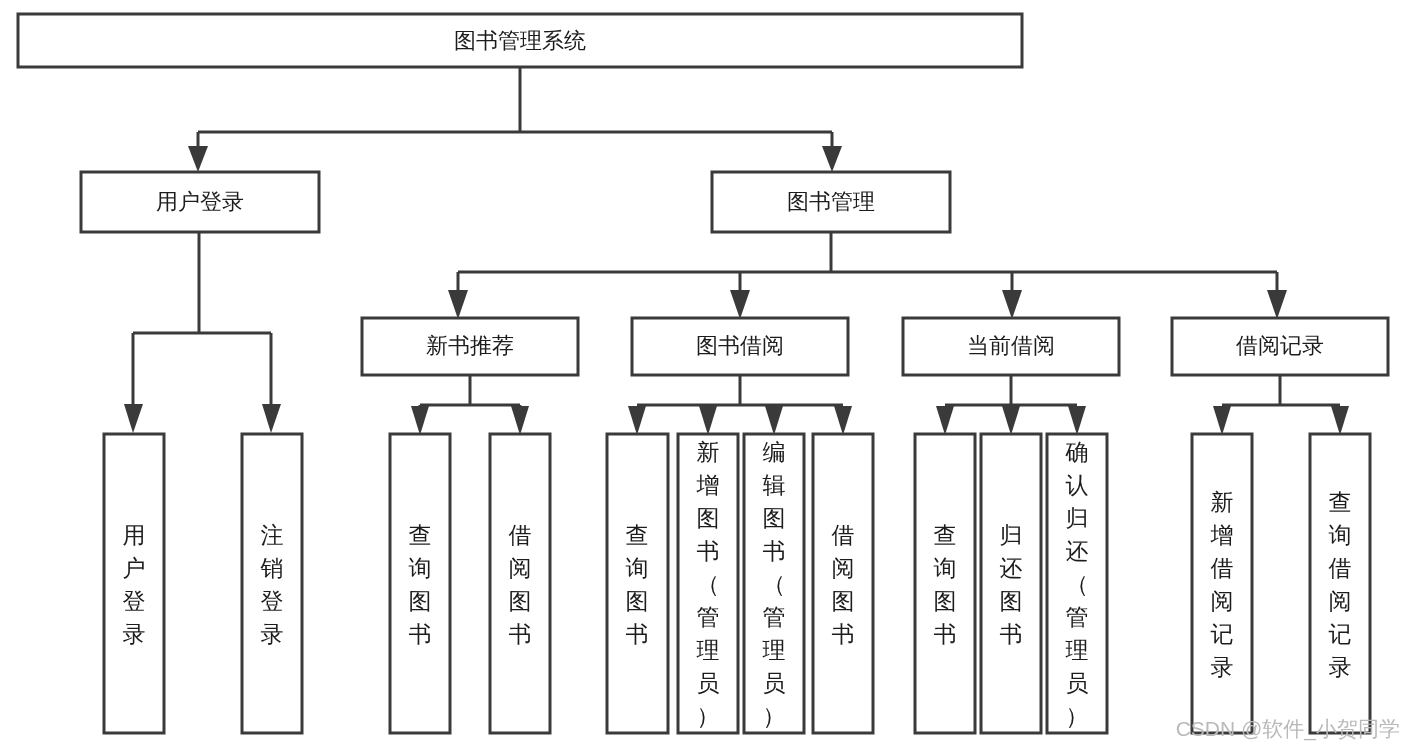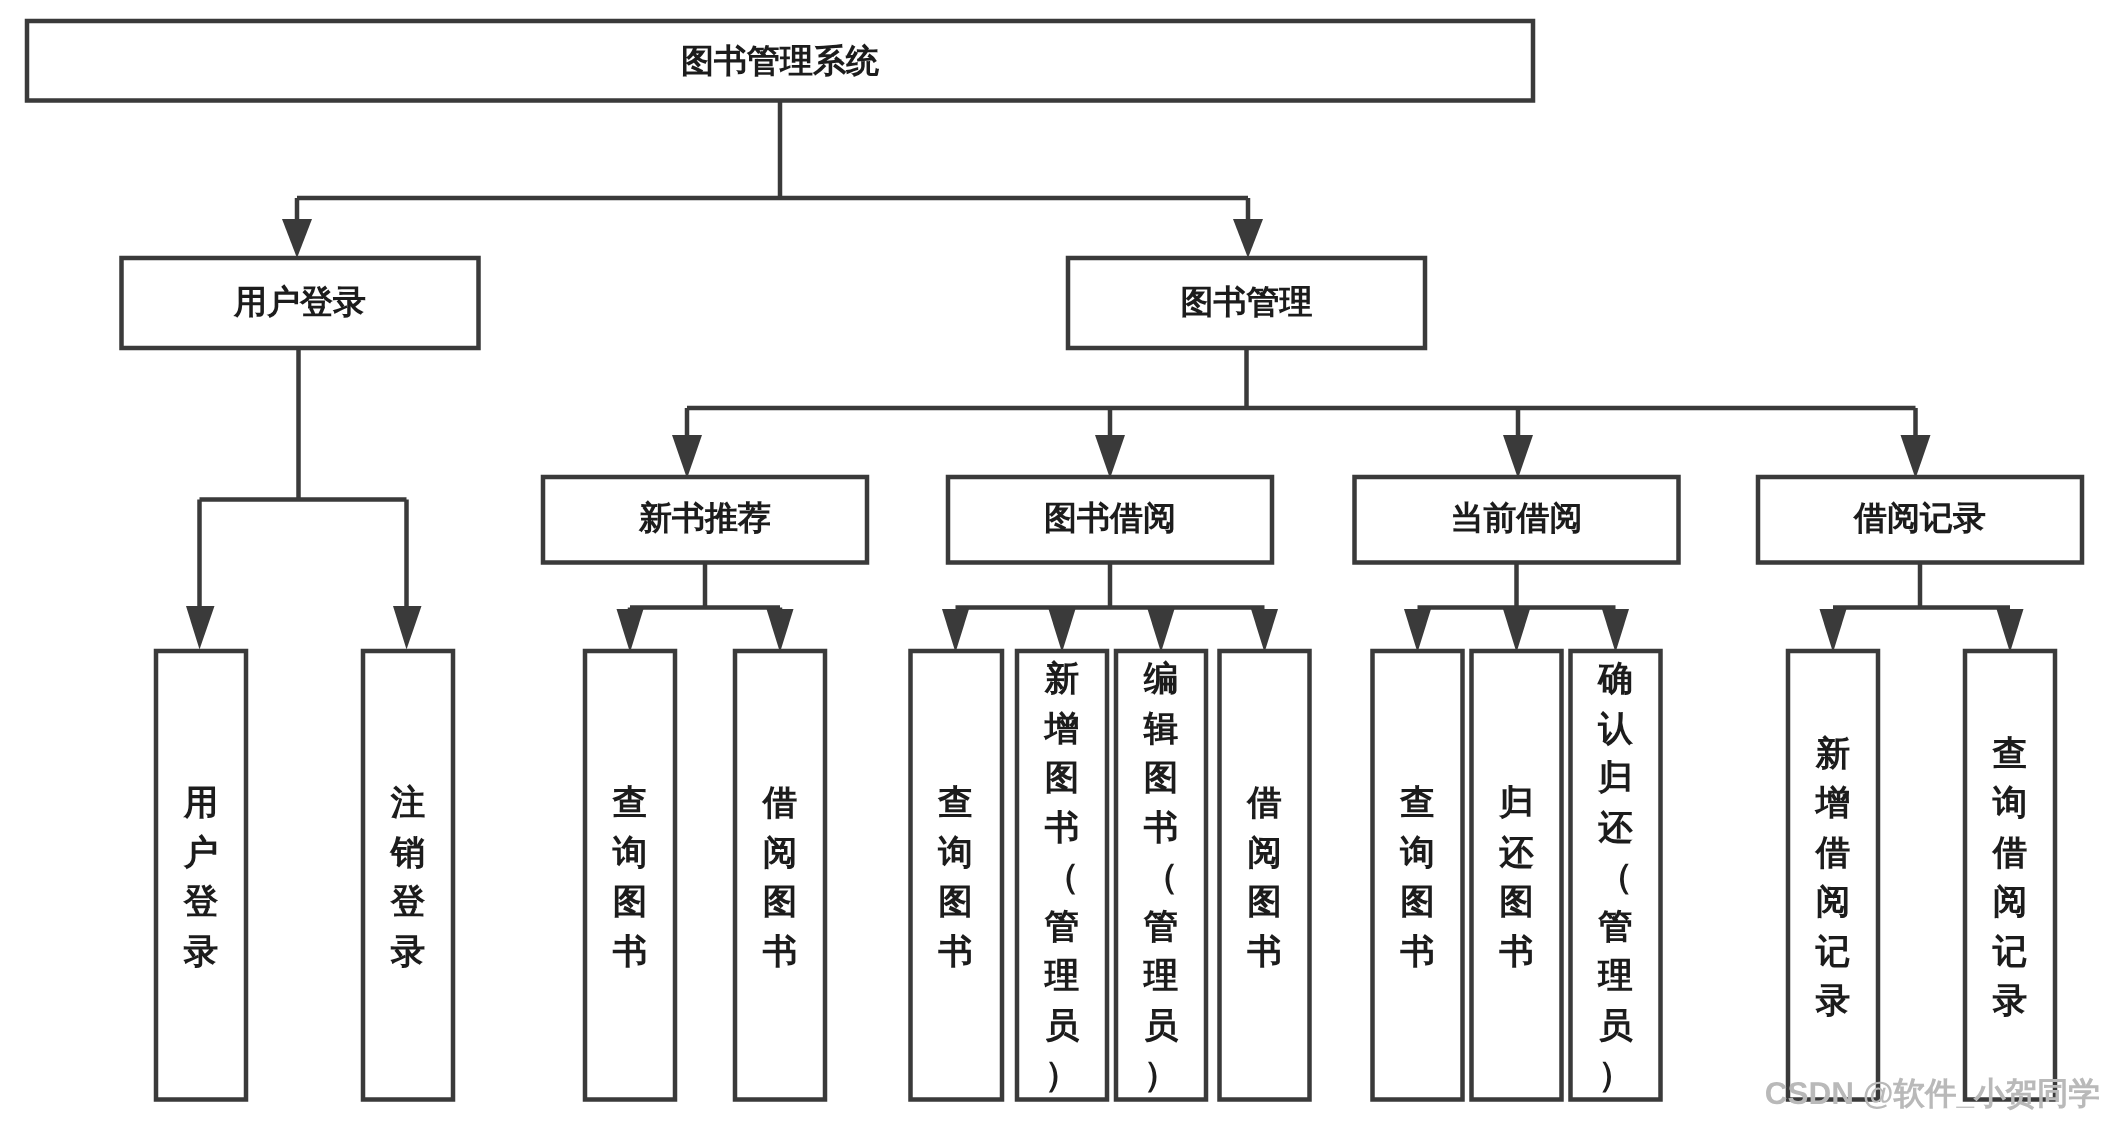--- a/index.html
+++ b/index.html
@@ -13,21 +13,20 @@
     font-family: "Liberation Sans", "DejaVu Sans", sans-serif;
     overflow: hidden;
     position: relative;
   }
   #diagram-root {
     position: absolute;
     top: 0;
     left: 0;
     width: 1405px;
     height: 578px;
-    font-weight: bold;
   }
   svg.diagram {
     display: block;
     width: 1405px;
     height: 747px;
   }
   .node-rect {
     fill: #ffffff;
     stroke: #3a3a3a;
     stroke-width: 3;

